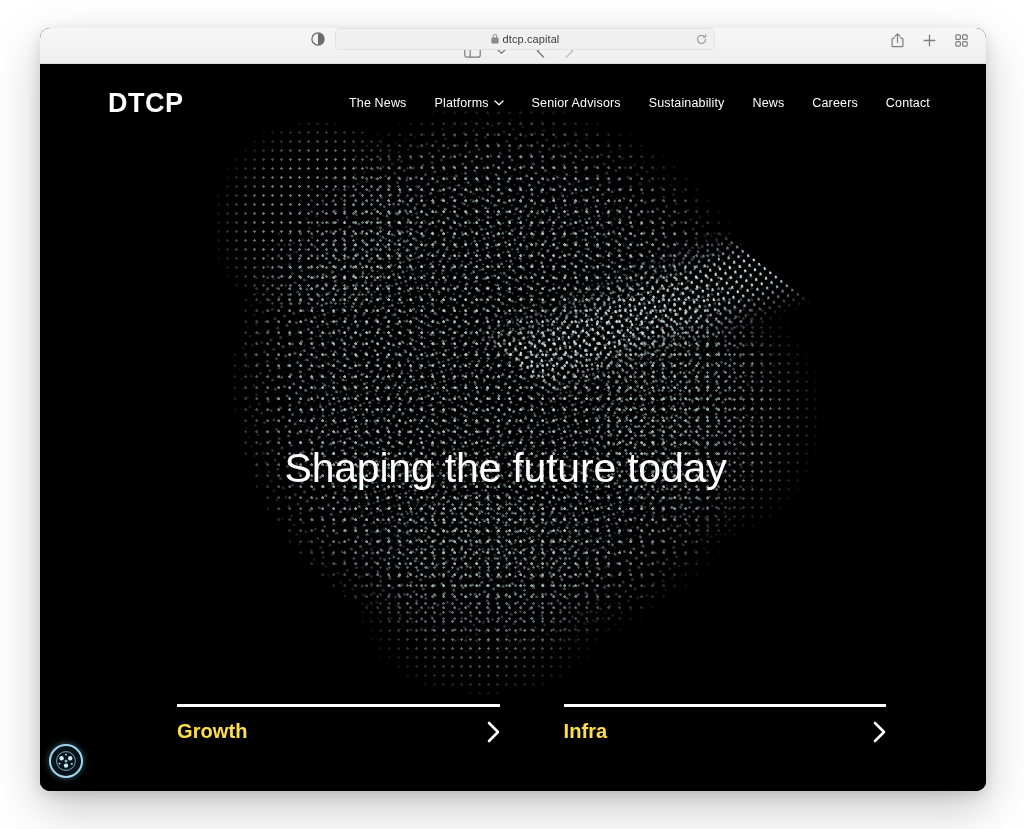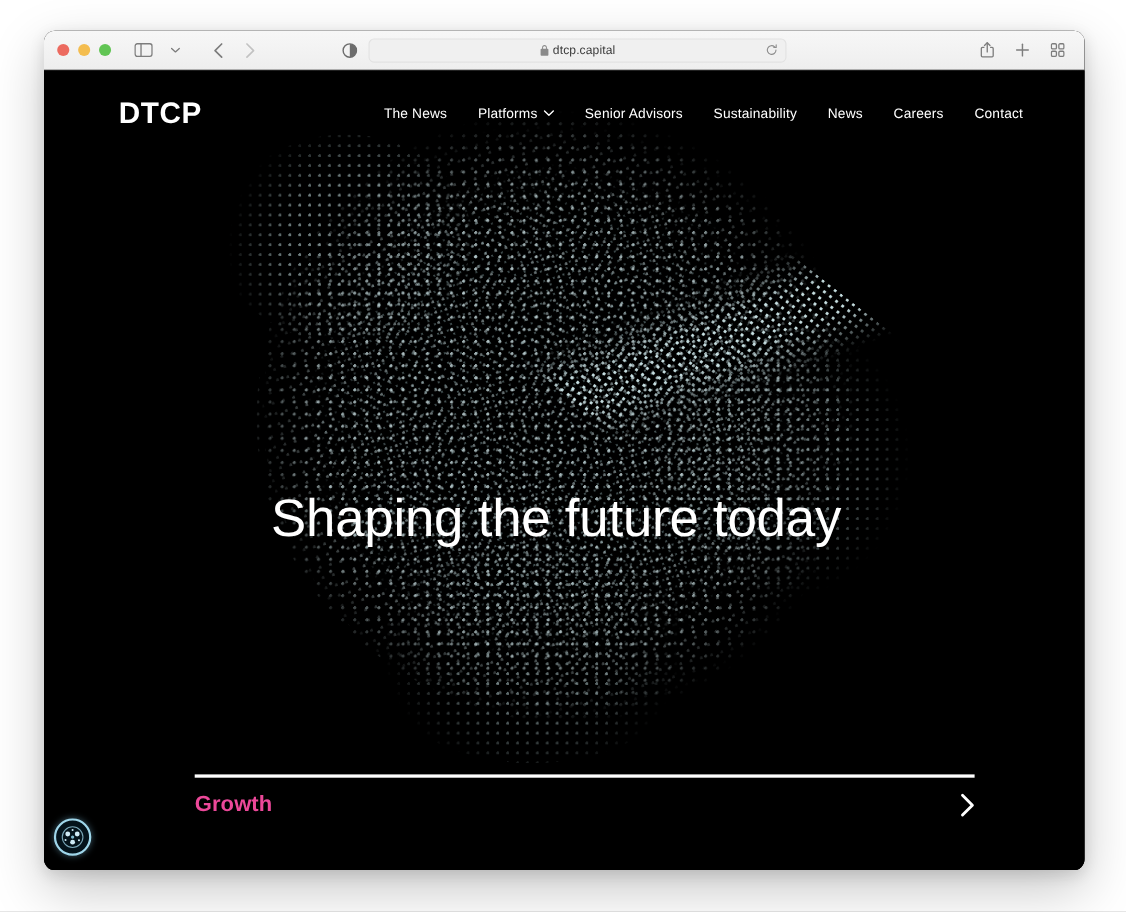--- a/index.html
+++ b/index.html
@@ -29,20 +29,21 @@
 
   
   .titlebar {
     position: relative;
     height: 36px;
     background: linear-gradient(#f7f7f7, #eeeeee);
     border-bottom: 1px solid #dcdcdc;
     display: flex;
     align-items: center;
     padding: 0 12px;
+    flex-direction: column;
   }
   .traffic-lights {
     display: flex;
     gap: 8px;
     align-items: center;
   }
   .dot {
     width: 11px; height: 11px; border-radius: 50%;
     display: block;
   }
@@ -225,21 +226,21 @@
   }
   .chev-down { display: flex; }
 
   
   .hero-title {
     position: absolute;
     left: 0; right: 15px;
     top: 382px;
     text-align: center;
     color: #ffffff;
-    font-size: 48px;
+    font-size: 41px;
     font-weight: 300;
     letter-spacing: -0.2px;
     z-index: 4;
     line-height: 1.1;
   }
 
   
   .platform-links {
     position: absolute;
     left: 137px;
@@ -258,21 +259,21 @@
     background: #ffffff;
     width: 100%;
   }
   .platform-row {
     display: flex;
     align-items: center;
     justify-content: space-between;
     padding-top: 13px;
   }
   .platform-label {
-    color: #ec4899;
+    color: #fde047;
     font-size: 20px;
     font-weight: 700;
     letter-spacing: 0.1px;
   }
   .platform-arrow { display: flex; color: #ffffff; }
 
   
   .a11y-widget {
     position: absolute;
     left: 9px;
@@ -434,20 +435,31 @@
         <div class="platform-row">
           <span class="platform-label">Growth</span>
           <span class="platform-arrow">
             <svg width="13" height="22" viewBox="0 0 13 22" fill="none" stroke="currentColor" stroke-width="2.6" stroke-linecap="round" stroke-linejoin="round">
               <polyline points="2,2 11,11 2,20"></polyline>
             </svg>
           </span>
         </div>
       </a>
 
+      <a class="platform-card">
+        <div class="platform-rule"></div>
+        <div class="platform-row">
+          <span class="platform-label">Infra</span>
+          <span class="platform-arrow">
+            <svg width="13" height="22" viewBox="0 0 13 22" fill="none" stroke="currentColor" stroke-width="2.6" stroke-linecap="round" stroke-linejoin="round">
+              <polyline points="2,2 11,11 2,20"></polyline>
+            </svg>
+          </span>
+        </div>
+      </a>
     </div>
 
     <div class="a11y-widget" title="Accessibility options">
       <svg width="22" height="22" viewBox="0 0 22 22">
         <circle cx="11" cy="11" r="9.4" fill="none" stroke="#9fd6ea" stroke-width="1" opacity="0.75"></circle>
         <circle cx="6.6" cy="8.2" r="2.2" fill="#cfeaf5"></circle>
         <circle cx="15.2" cy="8.2" r="2.2" fill="#cfeaf5"></circle>
         <circle cx="11" cy="15.6" r="2.2" fill="#cfeaf5"></circle>
         <circle cx="11" cy="11" r="1.5" fill="#7fb9cf"></circle>
         <circle cx="4.6" cy="13.6" r="0.95" fill="#cfeaf5"></circle>

